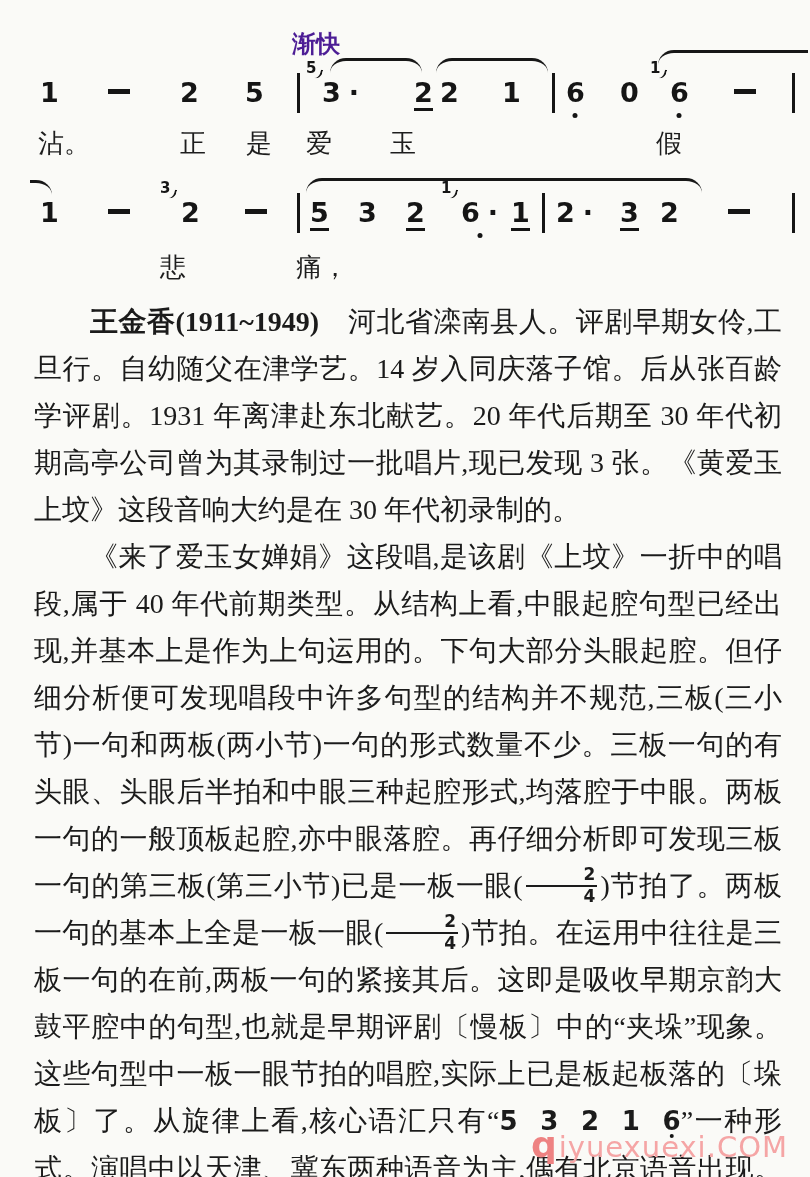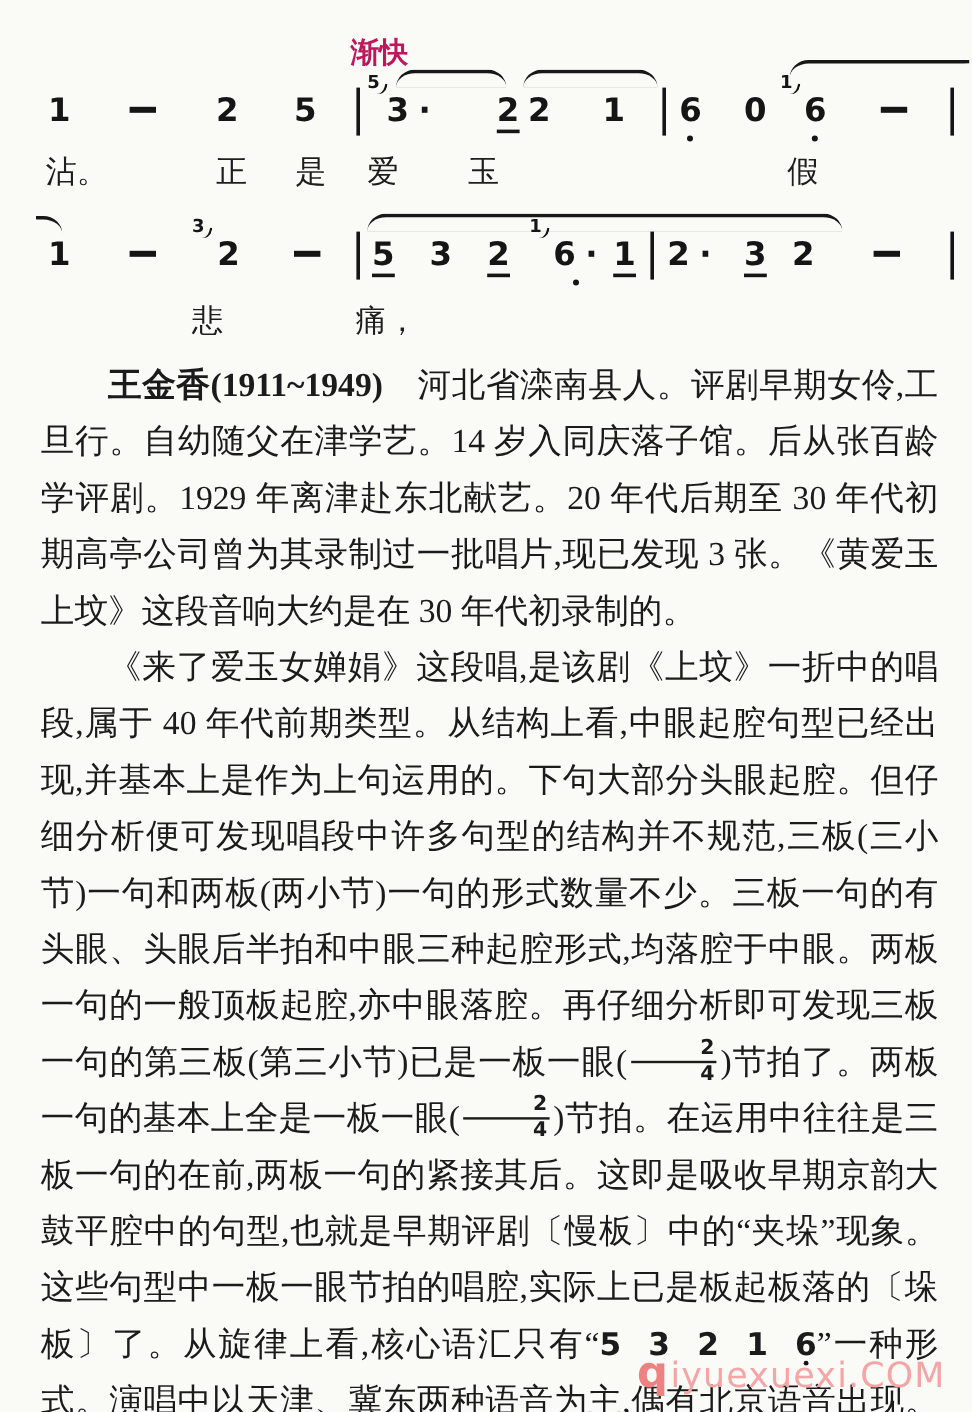--- a/index.html
+++ b/index.html
@@ -8,21 +8,21 @@
     width:810px;height:1177px;
     background:#fafaf7;
     overflow:hidden;
     font-family:"Liberation Serif","DejaVu Serif",serif;
     color:#1b1b1b;
   }
   
   .music{position:relative;height:292px;}
   .tempo{
     position:absolute;left:292px;top:28px;
-    font-size:24px;font-weight:bold;color:#be185d;
+    font-size:24px;font-weight:bold;color:#4c1d95;
     font-family:"Liberation Serif","DejaVu Serif",serif;
   }
   .system{position:absolute;left:0;width:810px;height:0;}
   #sys0{top:78px;}
   #sys1{top:198px;}
   .note{
     position:absolute;top:0;
     font-family:"DejaVu Sans","Liberation Sans",sans-serif;
     font-weight:bold;font-size:27px;line-height:30px;color:#151515;
   }
@@ -133,21 +133,21 @@
         <div class="note u" style="left: 620px;">3</div>
         <div class="note" style="left: 660px;">2</div>
         <div class="dashn" style="left: 728px;"></div>
         <div class="bar" style="left: 792px;"></div>
         <div class="lyric" style="left: 160px;">悲</div>
         <div class="lyric" style="left: 296px;">痛，</div>
       </div>
   </section>
 
   <section class="text" id="paragraphs">
-      <p><span class="seg-b">王金香(1911~1949)</span><span>　河北省滦南县人。评剧早期女伶,工旦行。自幼随父在津学艺。14 岁入同庆落子馆。后从张百龄学评剧。1929 年离津赴东北献艺。20 年代后期至 30 年代初期高亭公司曾为其录制过一批唱片,现已发现 3 张。《黄爱玉上坟》这段音响大约是在 30 年代初录制的。</span></p>
+      <p><span class="seg-b">王金香(1911~1949)</span><span>　河北省滦南县人。评剧早期女伶,工旦行。自幼随父在津学艺。14 岁入同庆落子馆。后从张百龄学评剧。1931 年离津赴东北献艺。20 年代后期至 30 年代初期高亭公司曾为其录制过一批唱片,现已发现 3 张。《黄爱玉上坟》这段音响大约是在 30 年代初录制的。</span></p>
       <p><span>《来了爱玉女婵娟》这段唱,是该剧《上坟》一折中的唱段,属于 40 年代前期类型。从结构上看,中眼起腔句型已经出现,并基本上是作为上句运用的。下句大部分头眼起腔。但仔细分析便可发现唱段中许多句型的结构并不规范,三板(三小节)一句和两板(两小节)一句的形式数量不少。三板一句的有头眼、头眼后半拍和中眼三种起腔形式,均落腔于中眼。两板一句的一般顶板起腔,亦中眼落腔。再仔细分析即可发现三板一句的第三板(第三小节)已是一板一眼(</span><span class="frac">
           <span class="n">2</span>
           <span class="d">4</span>
         </span><span>)节拍了。两板一句的基本上全是一板一眼(</span><span class="frac">
           <span class="n">2</span>
           <span class="d">4</span>
         </span><span>)节拍。在运用中往往是三板一句的在前,两板一句的紧接其后。这即是吸收早期京韵大鼓平腔中的句型,也就是早期评剧〔慢板〕中的“夹垛”现象。这些句型中一板一眼节拍的唱腔,实际上已是板起板落的〔垛板〕了。从旋律上看,核心语汇只有“</span><span class="seg-m">5 3 2 1 </span><span class="seg-m6">6</span><span>”一种形式。演唱中以天津、冀东两种语音为主,偶有北京语音出现。总的风格上冀东味较浓。唱段中运用了吸收河北梆子落“</span></p>
     </section>
 
   <div class="watermark"><b>q</b><span>iyuexuexi.COM</span></div>

